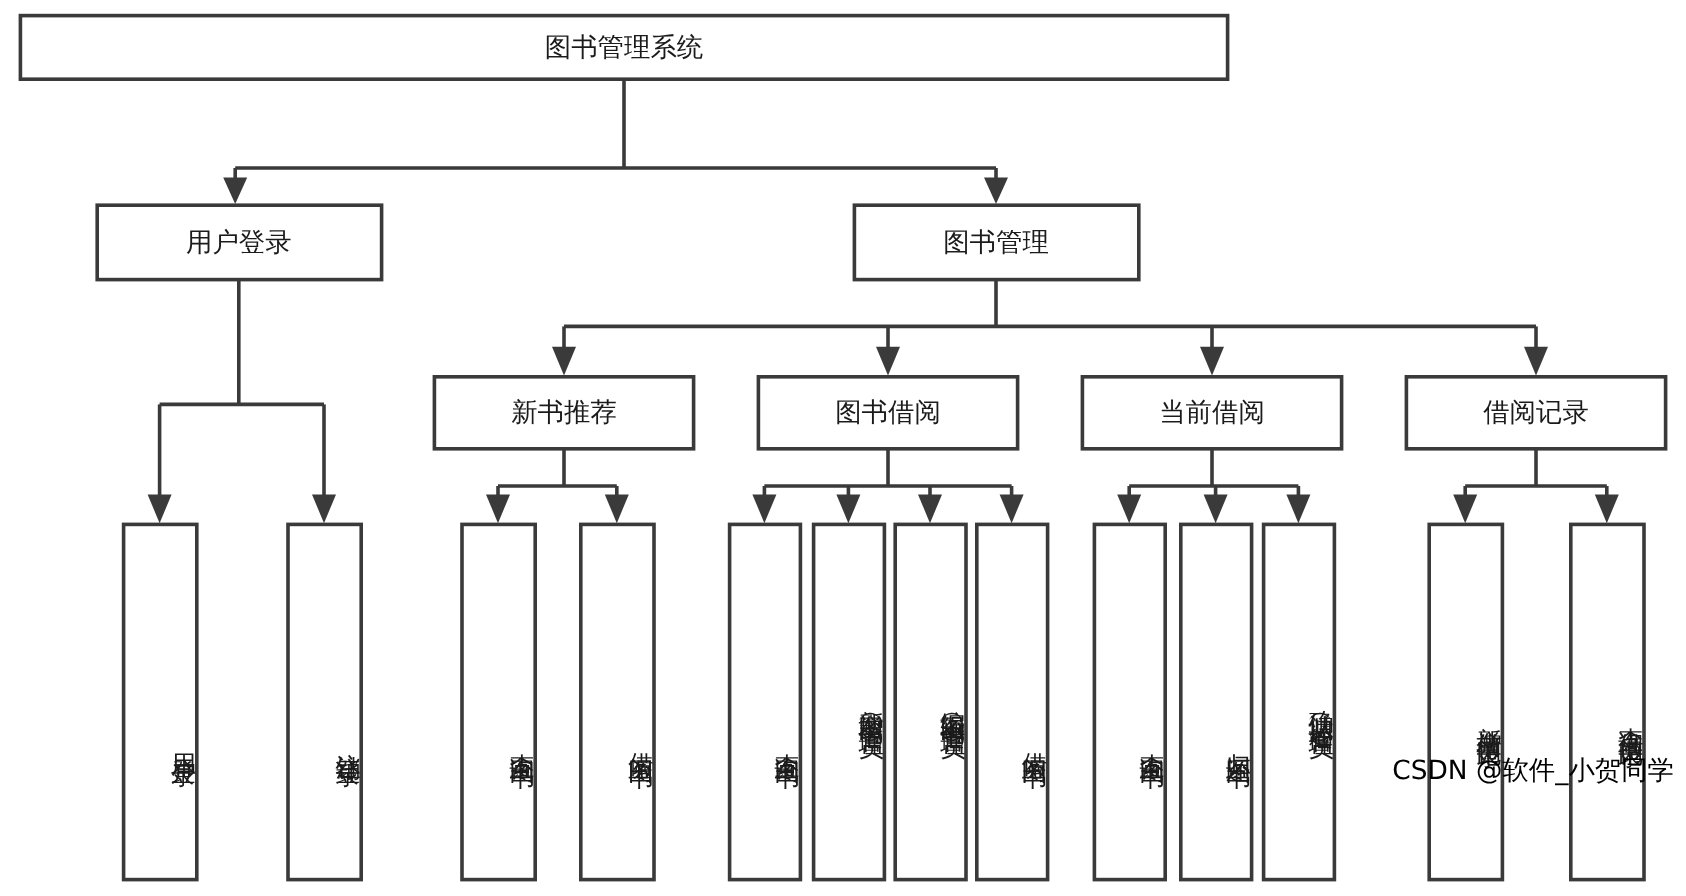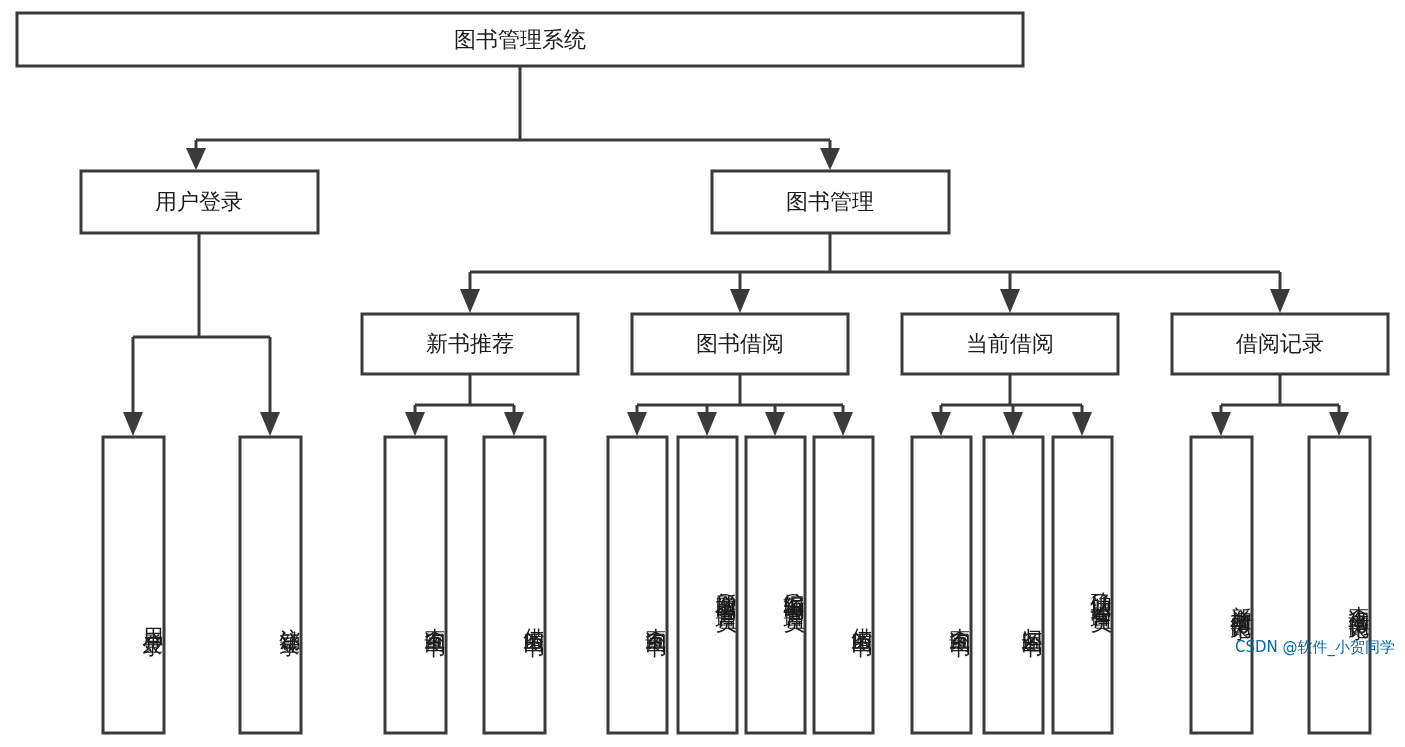--- a/index.html
+++ b/index.html
@@ -61,22 +61,22 @@
     display: flex;
     align-items: flex-start;
     justify-content: center;
     pointer-events: none;
   }
   .watermark {
     position: absolute;
     right: 10px;
     bottom: 5px;
     font-family: "DejaVu Sans", "Liberation Sans", sans-serif;
-    font-size: 15px;
-    color: #0369a1;
+    font-size: 22px;
+    color: #000000;
     white-space: nowrap;
     user-select: none;
   }
 </style>
 </head>
 <body>
 
 <div id="diagram-root">
 
   <svg class="flow" viewBox="0 0 1405 747">

